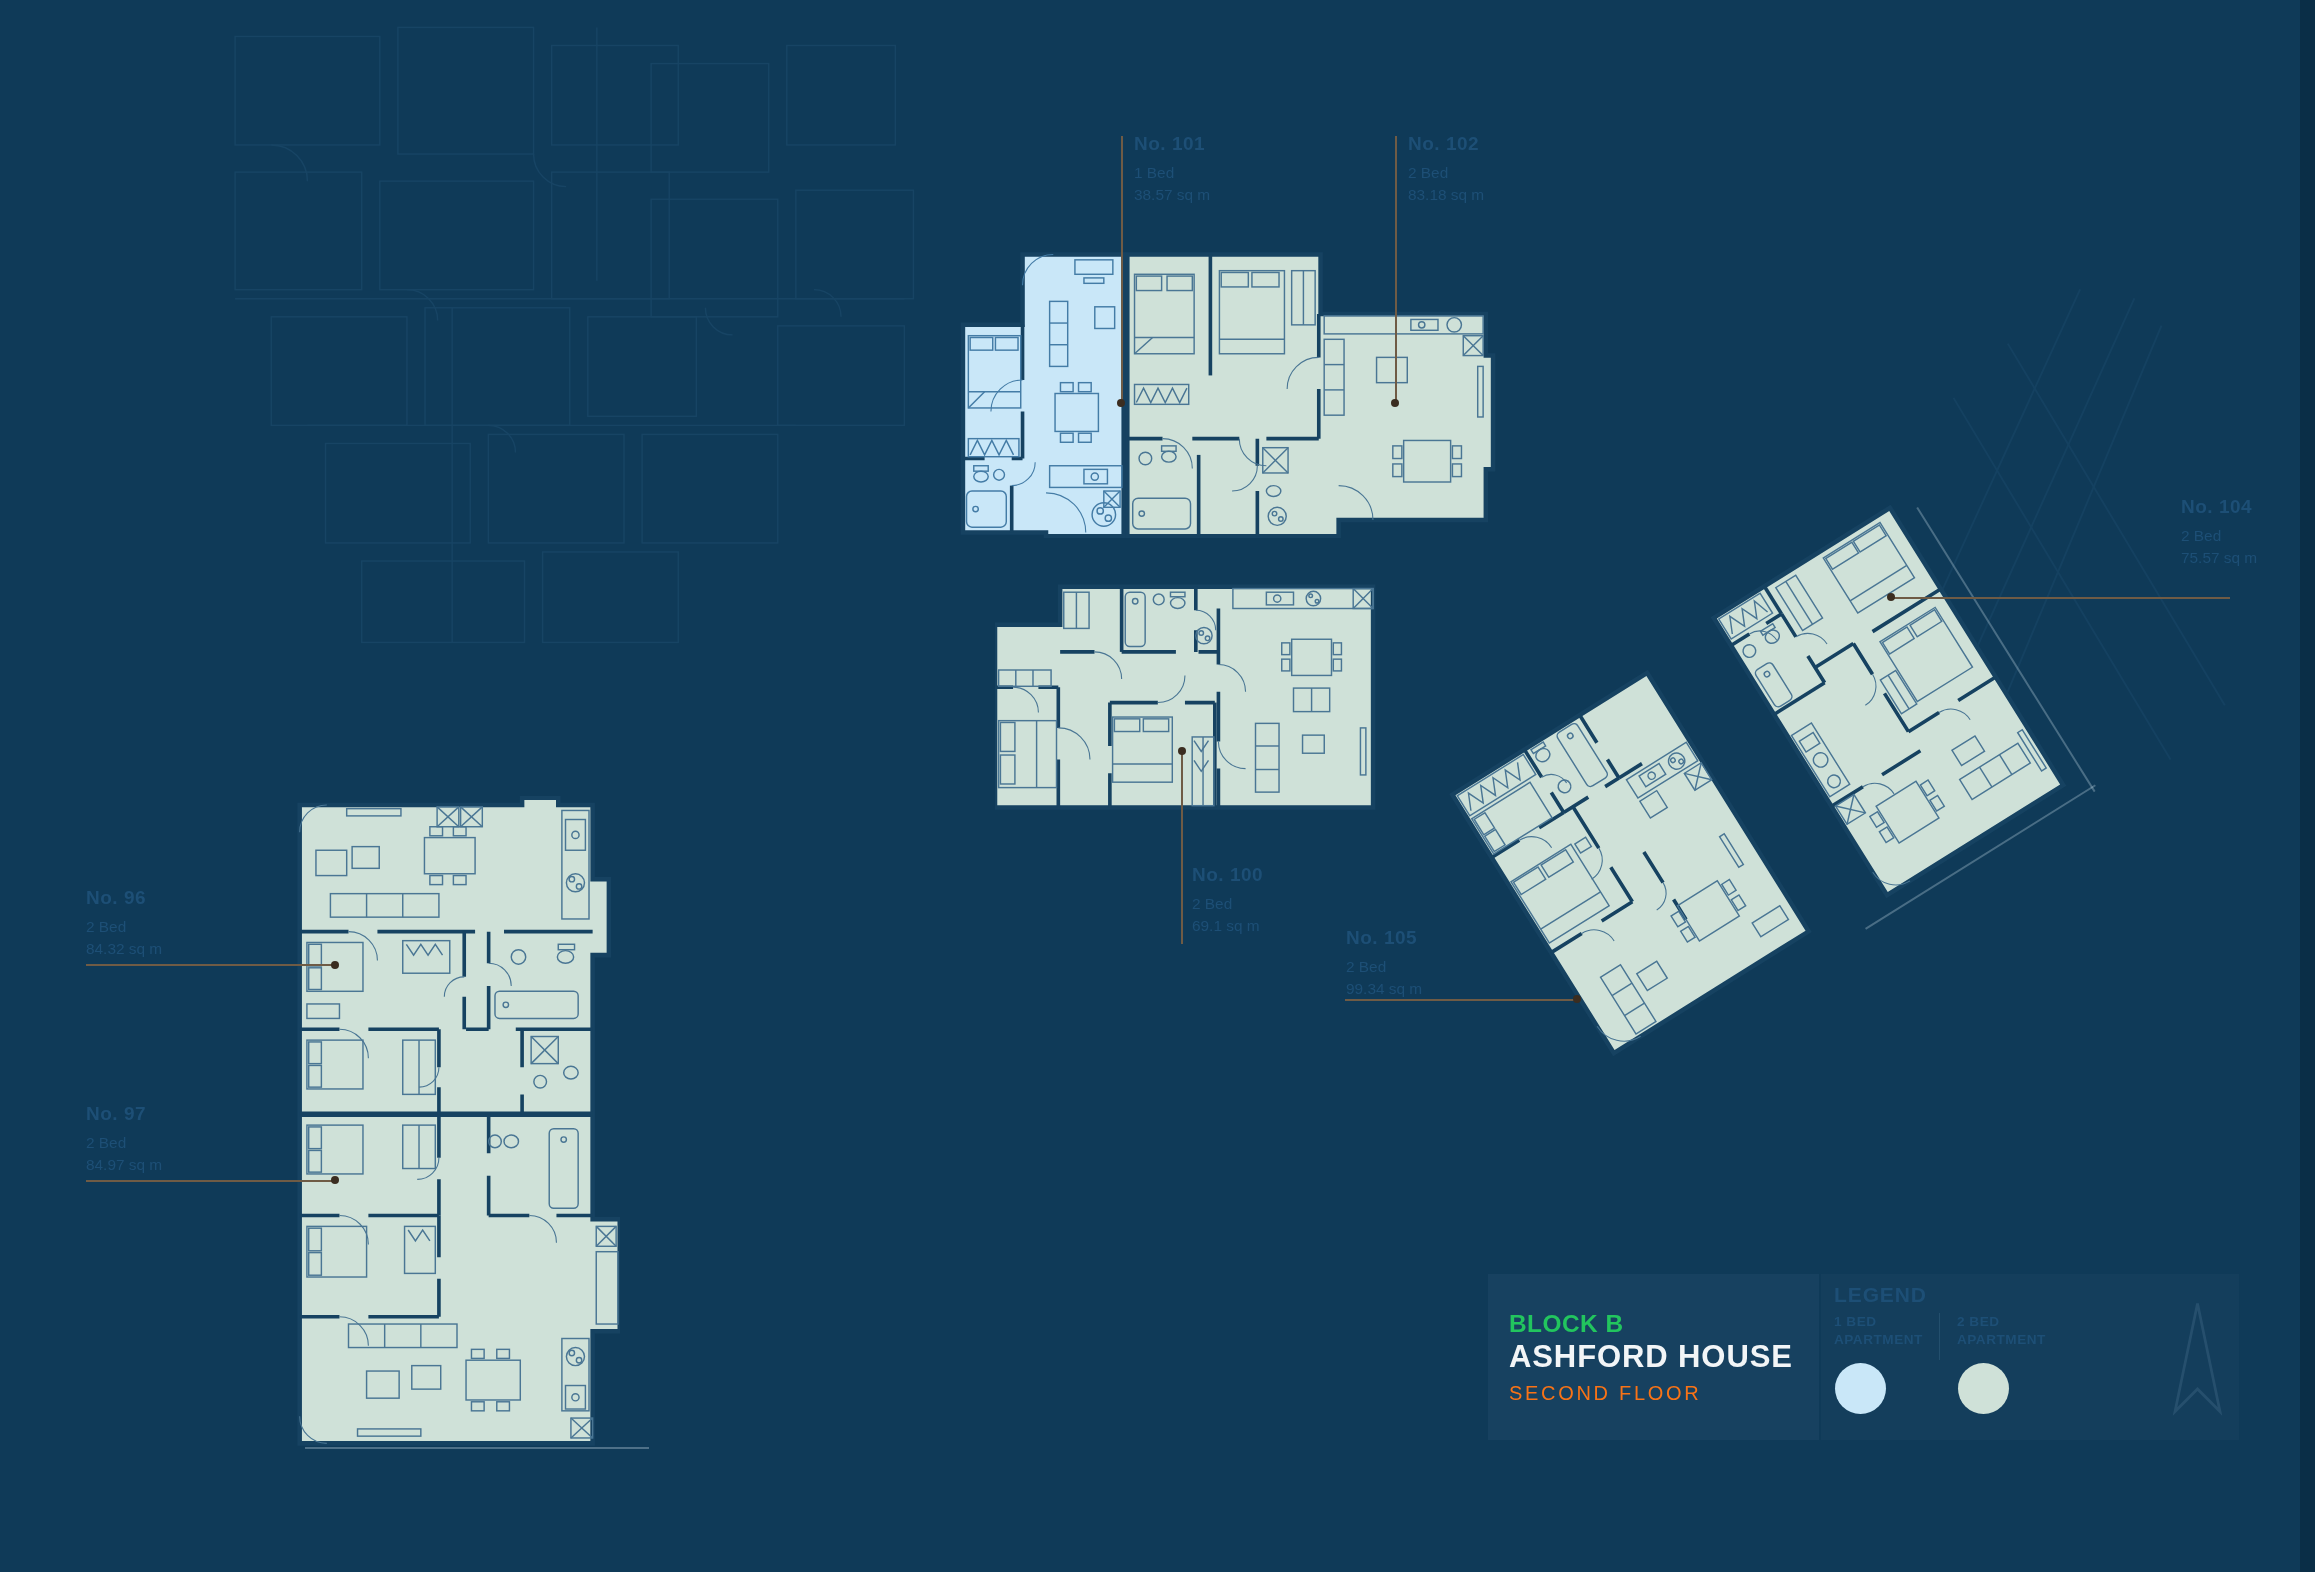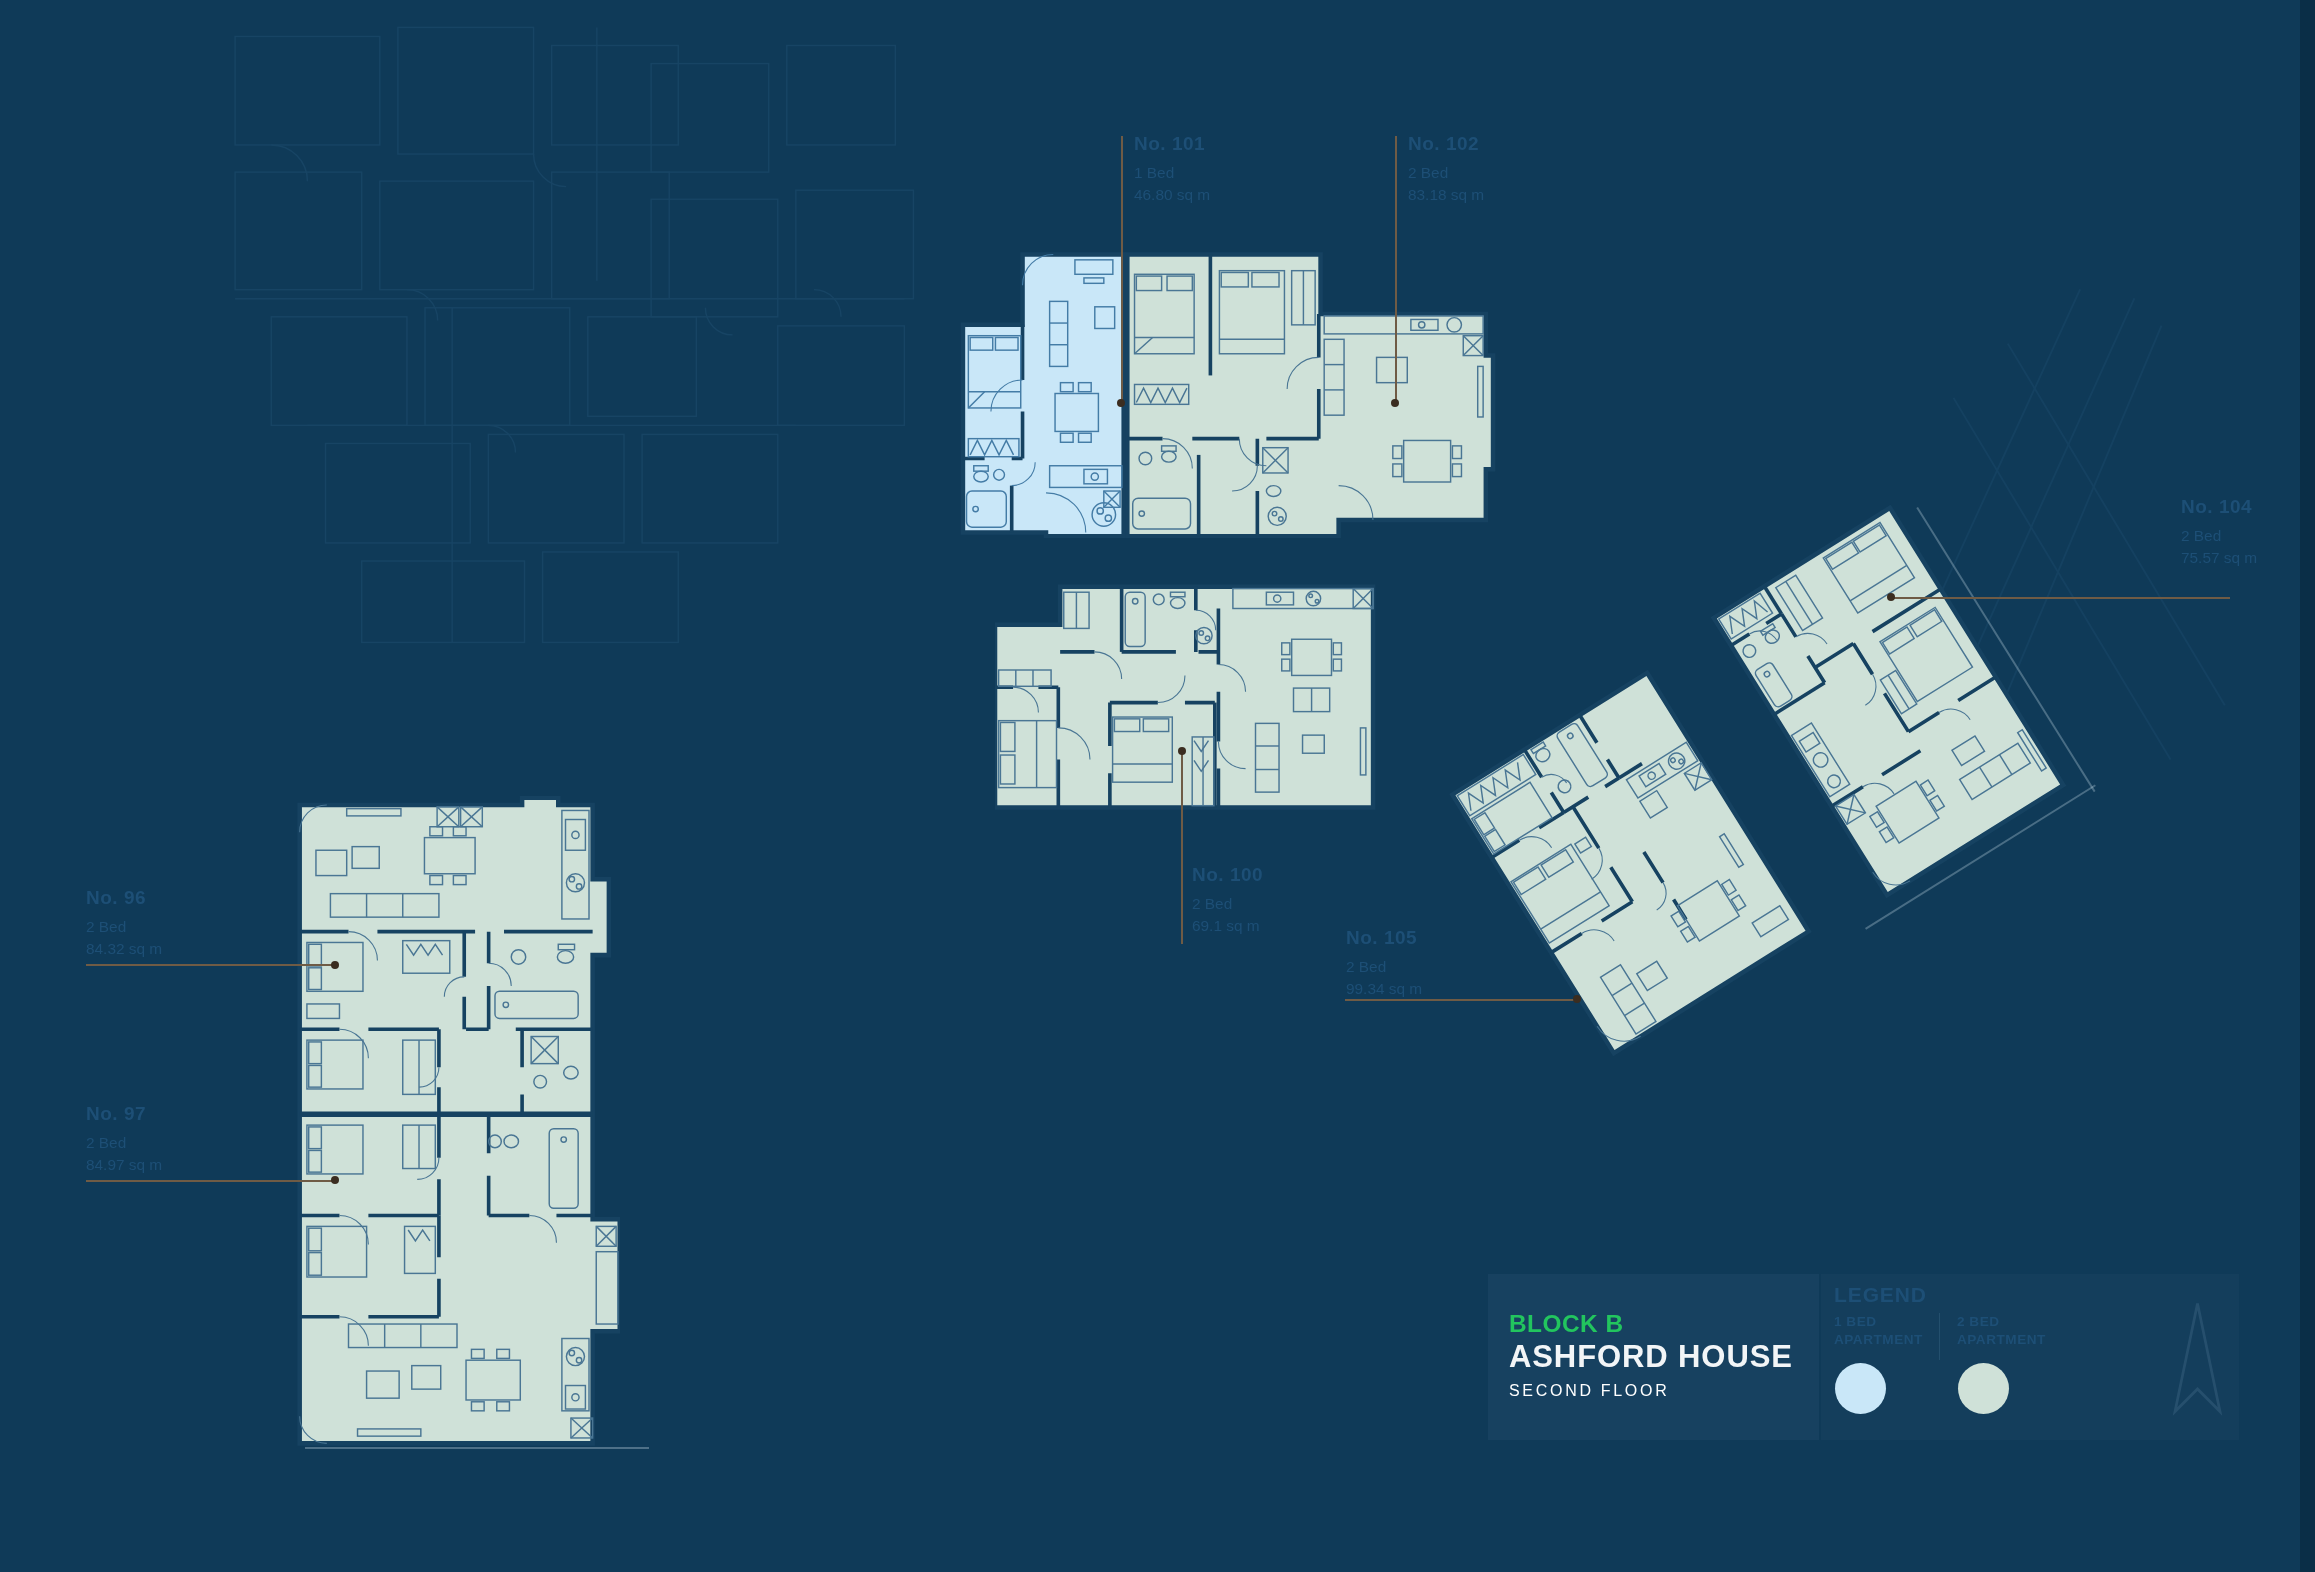--- a/index.html
+++ b/index.html
@@ -20,21 +20,21 @@
   .leader-h{position:absolute;height:1.8px;background:#6f5b45;}
   .leader-dot{position:absolute;width:8.1px;height:8.1px;border-radius:50%;background:#3b2d20;}
   .ulabel{position:absolute;color:#1d4f76;width:136px;line-height:1.1;}
   .ulabel .no{font-size:19px;font-weight:700;letter-spacing:0.5px;}
   .ulabel .typ{font-size:15.4px;margin-top:10px;}
   .ulabel .area{font-size:15.4px;margin-top:5.4px;}
   
   .panel{position:absolute;background:rgba(173,208,235,0.055);}
   .block-label{position:absolute;color:#22c55e;font-size:24.4px;font-weight:700;letter-spacing:0.5px;}
   .building-label{position:absolute;color:#f2f5f7;font-size:31px;font-weight:700;letter-spacing:0.9px;}
-  .floor-label{position:absolute;color:#ffffff;font-size:16px;letter-spacing:2.7px;}
+  .floor-label{position:absolute;color:#f97316;font-size:20px;letter-spacing:2.7px;}
   .legend-head{position:absolute;color:#1d4f76;font-size:21px;font-weight:700;letter-spacing:0.9px;}
   .legend-item-label{position:absolute;color:#1d4f76;font-size:13.6px;font-weight:700;
                      letter-spacing:0.5px;line-height:1.3;width:109px;}
   .legend-dot{position:absolute;width:51px;height:51px;border-radius:50%;}
   .dot-1bed{background:#c9e7f8;}
   .dot-2bed{background:#cfe1d8;}
   .legend-div{position:absolute;width:0.9px;height:47px;background:rgba(120,165,200,0.16);}
   .dimline{position:absolute;height:1.8px;background:rgba(210,228,240,0.30);transform-origin:0 0;}
   .baseline{position:absolute;height:1.8px;background:rgba(210,228,240,0.32);}
   .ghost{opacity:.13;}
@@ -523,21 +523,21 @@
   </div>
 
   <div class="dimline" style="left:1918px;top:507px;width:335px;transform:rotate(58deg);"></div>
   <div class="dimline" style="left:1865px;top:928px;width:271px;transform:rotate(-32deg);"></div>
 
   <div class="leader-v" style="left:1121px;top:136px;height:267px;"></div>
   <div class="leader-dot" style="left:1117px;top:399px;"></div>
   <div class="ulabel" style="left:1134px;top:134px;">
     <div class="no">No. 101</div>
     <div class="typ">1 Bed</div>
-    <div class="area">46.80 sq m</div>
+    <div class="area">38.57 sq m</div>
   </div>
 
   <div class="leader-v" style="left:1395px;top:136px;height:267px;"></div>
   <div class="leader-dot" style="left:1391px;top:399px;"></div>
   <div class="ulabel" style="left:1408px;top:134px;">
     <div class="no">No. 102</div>
     <div class="typ">2 Bed</div>
     <div class="area">83.18 sq m</div>
   </div>
 

